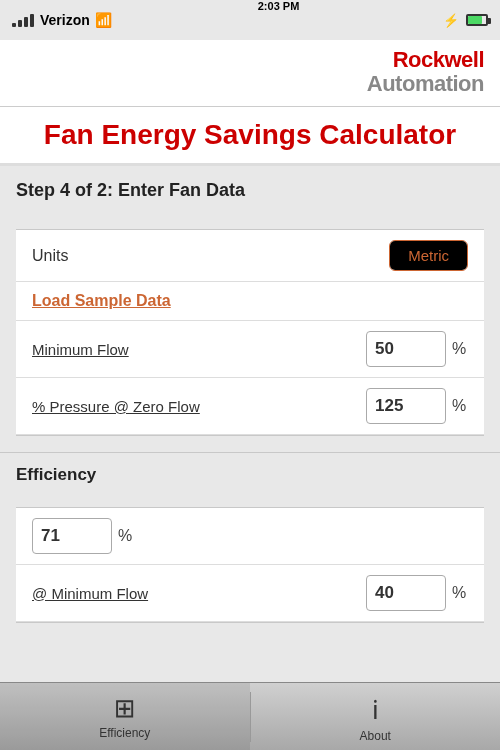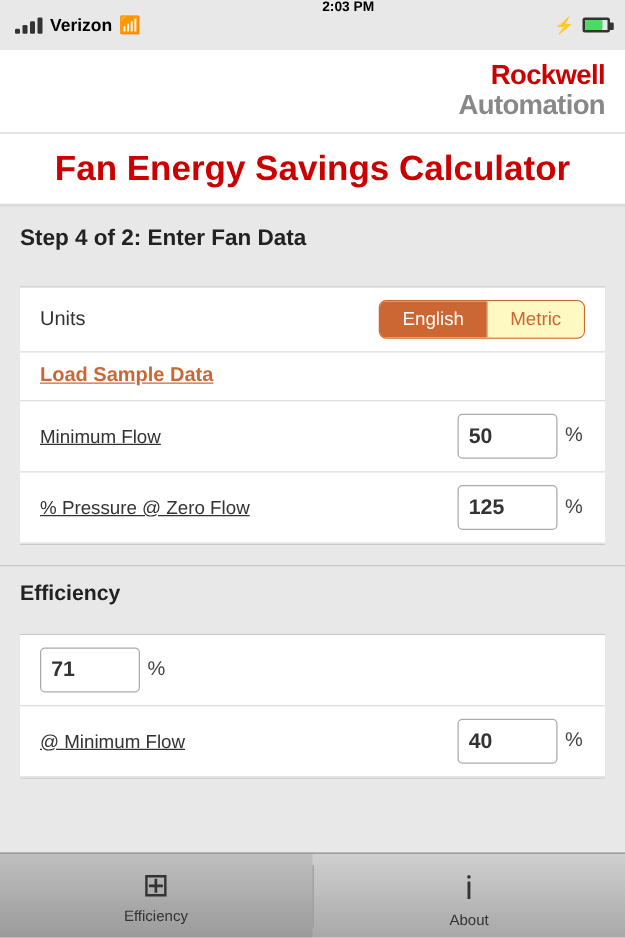--- a/index.html
+++ b/index.html
@@ -154,21 +154,21 @@
     .unit-toggle {
       display: flex;
       border: 1px solid #cc6633;
       border-radius: 6px;
       overflow: hidden;
     }
     .unit-btn {
       padding: 6px 18px;
       font-size: 15px;
       cursor: pointer;
-      background: #fef9c3;
+      background: #000000;
       color: #cc6633;
       border: none;
       outline: none;
     }
     .unit-btn.active {
       background: #cc6633;
       color: white;
     }
     .unit-btn + .unit-btn {
       border-left: 1px solid #cc6633;
@@ -314,21 +314,20 @@
 
   <div class="step-header">
     <h2>Step 4 of 2: Enter Fan Data</h2>
   </div>
 
   <div class="form-card">
 
     <div class="units-row">
       <span class="units-label">Units</span>
       <div class="unit-toggle">
-        <button class="unit-btn active">English</button>
         <button class="unit-btn">Metric</button>
       </div>
     </div>
 
     <div class="load-sample">
       <a>Load Sample Data</a>
     </div>
 
     <div class="field-row">
       <span class="field-label">Minimum Flow</span>

